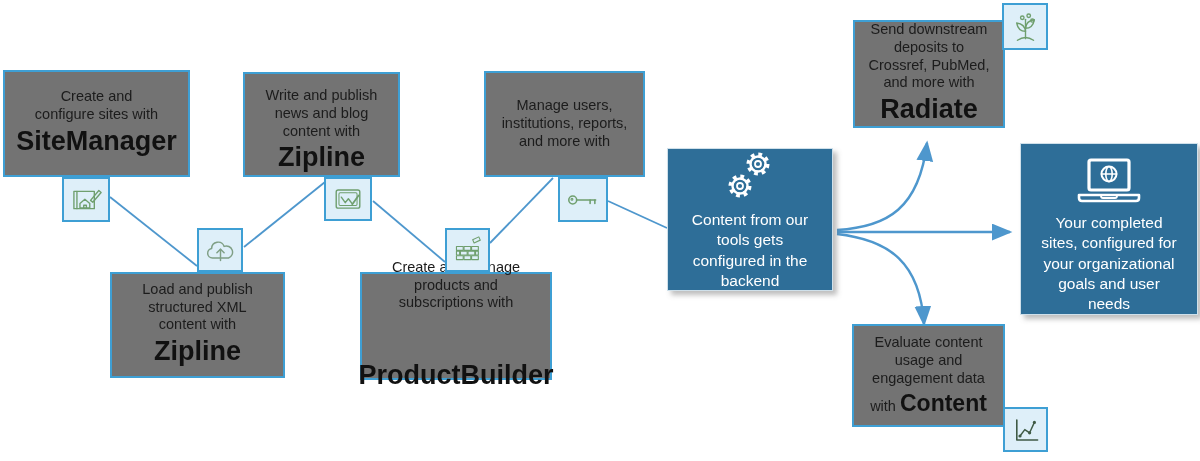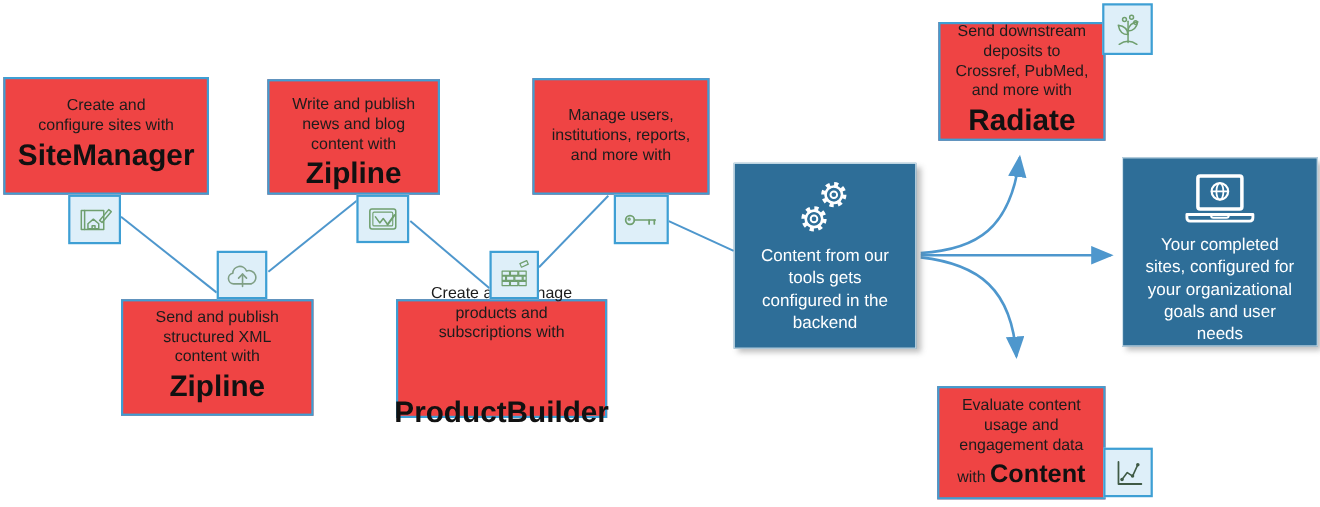--- a/index.html
+++ b/index.html
@@ -6,21 +6,21 @@
   .canvas{
     position:relative;width:1200px;height:461px;background:#ffffff;overflow:hidden;
     font-family:"Liberation Sans", sans-serif;color:#1c1c1c;
   }
   .lines{position:absolute;left:0;top:0;z-index:0;}
   .node{
     position:absolute;z-index:1;box-sizing:border-box;
     display:flex;flex-direction:column;align-items:center;justify-content:center;
     text-align:center;
   }
-  .light{background:#ef4444;border:2px solid #3e9fd4;}
+  .light{background:#737373;border:2px solid #3e9fd4;}
   .dark{
     background:#2e6e98;border:1px solid #cfe0ea;color:#ffffff;
     box-shadow:4px 4px 5px rgba(110,110,110,.45);
   }
   .body{white-space:pre-line;font-size:14.5px;line-height:1.22;font-weight:500;}
   .pname{font-weight:bold;font-size:27px;line-height:1.25;margin-top:1px;color:#111;}
   .pname-inline{font-size:14.5px;margin-top:2px;}
   .pname-inline strong{font-size:23px;color:#111;}
   .dark-text{white-space:pre-line;font-size:15.5px;line-height:1.3;margin-top:6px;}
   .chip{
@@ -100,21 +100,21 @@
         <circle cx="12" cy="19" r="5"></circle>
         <circle cx="11" cy="18" r="1.2" stroke-width="1.4"></circle>
         <path d="M17,19 H41"></path>
         <path d="M34,19 v4.5"></path>
         <path d="M40,19 v4.5"></path>
       </svg>
     </span>
   </div>
 
   <div class="node light" style="left:110px;top:272px;width:175px;height:106px;">
-    <div class="body">Send and publish
+    <div class="body">Load and publish
 structured XML
 content with</div>
     <div class="pname">Zipline</div>
   </div>
   <div class="chip" style="left:197px;top:228px;width:46px;height:44px;">
     <span class="icon-wrap">
       <svg width="37" height="34" viewBox="0 0 46 42" fill="none" stroke="#7f9f85" stroke-width="1.8" stroke-linecap="round" stroke-linejoin="round">
         <path d="M33,31 H13 a6,6 0 0 1 -1,-11.9 a8,8 0 0 1 15.5,-2.6 a6,6 0 0 1 5.5,14.5"></path>
         <path d="M23,34 V20"></path>
         <path d="M18.5,24.5 L23,20 l4.5,4.5"></path>
@@ -139,21 +139,21 @@
           <rect x="13" y="22.8" width="8.5" height="4.8"></rect>
           <rect x="22.5" y="22.8" width="8.5" height="4.8"></rect>
           <rect x="32" y="22.8" width="3.5" height="4.8"></rect>
         <rect x="8" y="28.6" width="8.5" height="4.8"></rect>
           <rect x="17.5" y="28.6" width="8.5" height="4.8"></rect>
           <rect x="27" y="28.6" width="8.5" height="4.8"></rect>
       </svg>
     </span>
   </div>
 
-  <div class="node dark" style="left:667px;top:148px;width:166px;height:169px;">
+  <div class="node dark" style="left:667px;top:148px;width:166px;height:143px;">
     <span class="icon-wrap">
       <svg width="62" height="56" viewBox="0 0 62 56" fill="none" stroke="#ffffff">
         <g transform="translate(39,16)">
           <circle r="9" stroke-width="5" stroke-dasharray="3.5 3.57"></circle>
           <circle r="7.5" stroke-width="2.4"></circle>
           <circle r="3" stroke-width="1.8"></circle>
         </g>
         <g transform="translate(21,38)">
           <circle r="9" stroke-width="5" stroke-dasharray="3.5 3.57"></circle>
           <circle r="7.5" stroke-width="2.4"></circle>
@@ -181,21 +181,21 @@
         <path d="M23,38 V14"></path>
         <path d="M23,29 C16,29 13,24 12,18.5 C19.5,19.5 22.5,23 23,29 Z"></path>
         <path d="M23,25 C30,25 33,20 34,14.5 C26.5,15.5 23.5,19 23,25 Z"></path>
         <circle cx="19" cy="12" r="2.2"></circle>
         <circle cx="27" cy="9.5" r="2.2"></circle>
         <circle cx="31.5" cy="15.5" r="2"></circle>
       </svg>
     </span>
   </div>
 
-  <div class="node light" style="left:852px;top:351px;width:153px;height:103px;">
+  <div class="node light" style="left:852px;top:324px;width:153px;height:103px;">
     <div class="body">Evaluate content
 usage and
 engagement data</div>
     <div class="pname-inline">
       <span>with</span>
       <strong>Content</strong>
     </div>
   </div>
   <div class="chip" style="left:1003px;top:407px;width:45px;height:45px;">
     <span class="icon-wrap">

